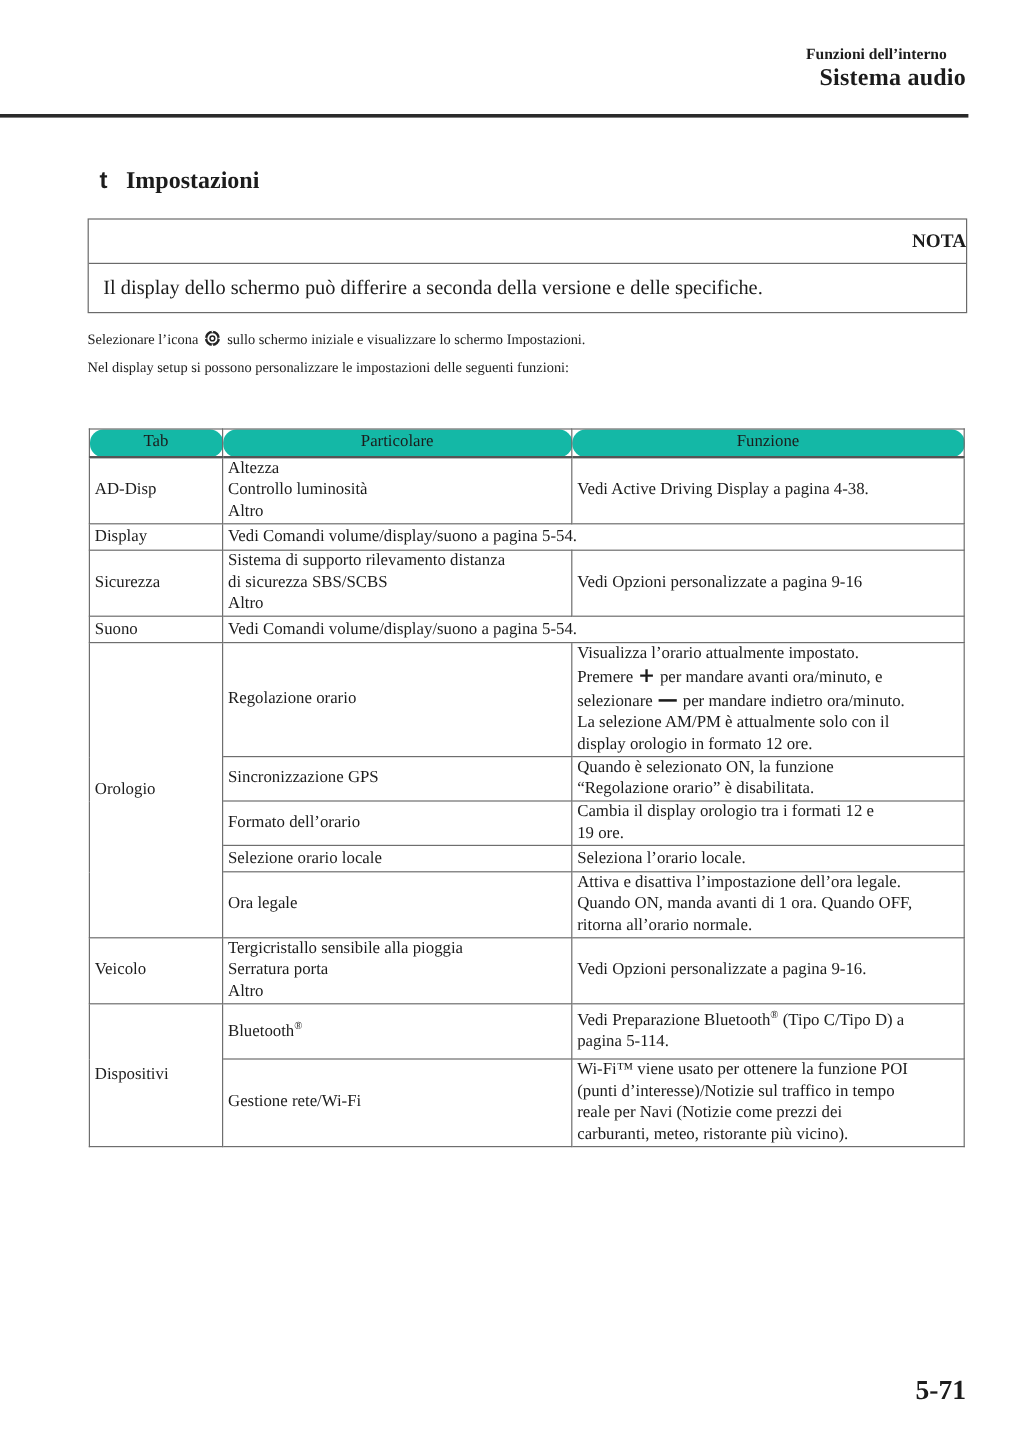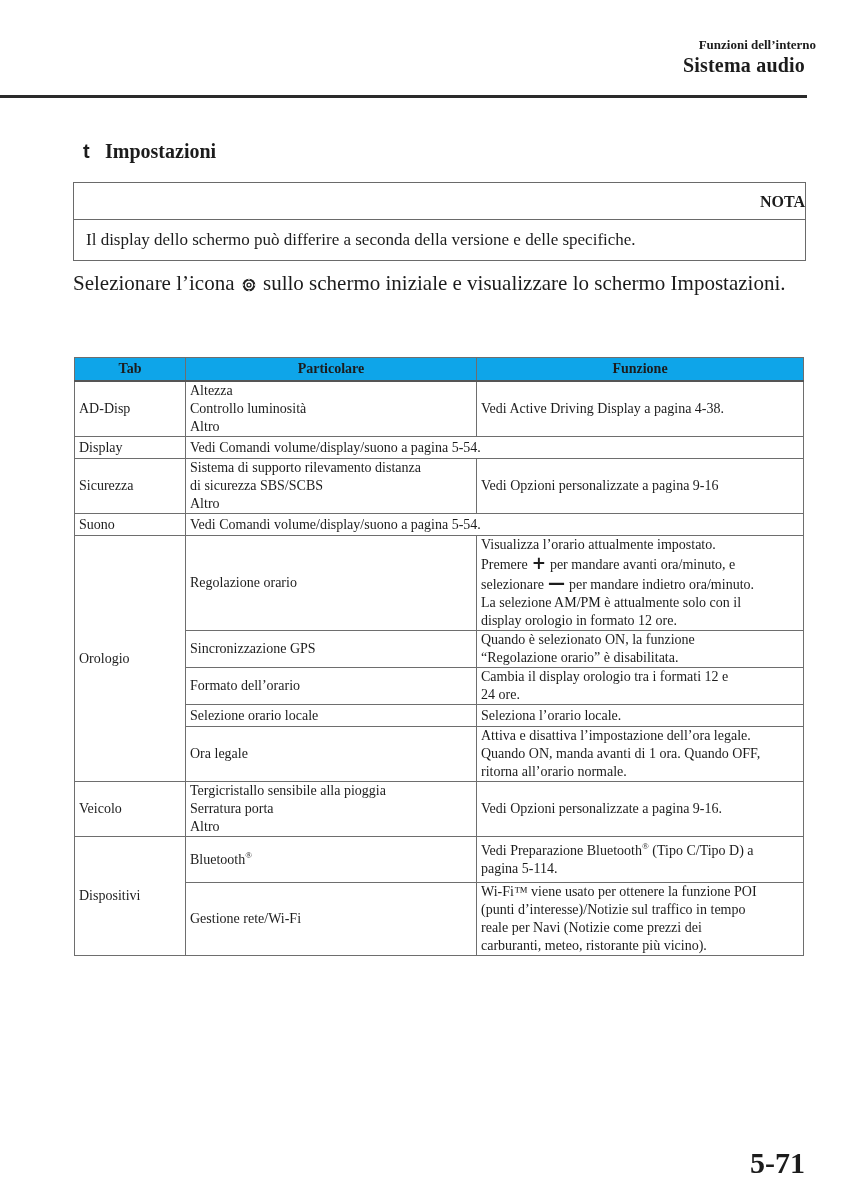--- a/index.html
+++ b/index.html
@@ -1,36 +1,36 @@
 <!DOCTYPE html>
 <html><head>
 <meta charset="utf-8">
 <style>
   html, body { margin:0; padding:0; background:#ffffff; }
   body { width:845px; height:1200px; position:relative; overflow:hidden;
          font-family:"Liberation Serif","DejaVu Serif",serif; color:#1c1c1c; }
-  .section-label { position:absolute; right:29px; top:37px; font-size:13px; font-weight:bold; }
+  .section-label { position:absolute; right:56px; top:37px; font-size:13px; font-weight:bold; }
   .page-title { position:absolute; right:40px; top:54px; font-size:20px; font-weight:bold; letter-spacing:0.2px; }
   .title-rule { position:absolute; left:0; right:38px; top:95px; height:3px; background:#2a2a2a; }
   .subheading { position:absolute; left:83px; top:140px; font-size:20px; font-weight:bold; }
   .subheading .bullet { display:inline-block; width:22px; font-family:"Liberation Sans",sans-serif; font-weight:bold; }
   .note-box { position:absolute; left:73px; top:182px; width:731px; border:1.5px solid #6a6a6a; }
   .note-head { height:36px; line-height:38px; padding-left:12px; font-weight:bold; font-size:16px; border-bottom:1.5px solid #6a6a6a;text-align:right; }
   .note-body { height:40px; line-height:40px; padding-left:12px; font-size:17px; }
-  .intro { position:absolute; left:73px; top:272px; font-size:21px; line-height:22.5px; }
+  .intro { position:absolute; left:73px; top:272px; font-size:12px; line-height:22.5px; }
   .gear { display:inline-block; vertical-align:-2px; width:14px; height:14px; margin:0 2px; }
   table.settings { position:absolute; left:74px; top:357px; width:730px; border-collapse:collapse;
                    font-size:14px; line-height:18px; }
   table.settings td, table.settings th { border:1.3px solid #6e6e6e; padding:0 4px; vertical-align:middle; }
-  table.settings th { background:#0ea5e9; font-weight:bold; height:22px; font-size:14px; border-bottom:2px solid #555; }
+  table.settings th { background:#14b8a6; font-weight:normal; height:22px; font-size:14px; border-bottom:2px solid #555;border-radius:11px; }
   td.tabcol { text-align:left; width:102px; }
   td.part { width:282px; }
   .plus, .minus { font-family:"DejaVu Sans",sans-serif; font-weight:bold; font-size:17px; display:inline-block; margin:0 4px; }
   sup { font-size:9px; line-height:0; }
-  .page-number { position:absolute; right:40px; top:1146px; font-size:30px; font-weight:bold; }
+  .page-number { position:absolute; right:40px; top:1146px; font-size:23px; font-weight:bold; }
 </style>
 </head>
 <body>
 
 <div class="section-label">Funzioni dell’interno</div>
 <div class="page-title">Sistema audio</div>
 <div class="title-rule"></div>
 
 <div class="subheading">
   <span class="bullet">t</span><span>Impostazioni</span>
@@ -51,20 +51,21 @@
       <circle cx="7" cy="7" r="1.3" fill="#fff"></circle>
       <g fill="#fff">
         <rect x="6.4" y="0.4" width="1.2" height="1.6"></rect>
         <rect x="6.4" y="12" width="1.2" height="1.6"></rect>
         <rect x="0.4" y="6.4" width="1.6" height="1.2"></rect>
         <rect x="12" y="6.4" width="1.6" height="1.2"></rect>
       </g>
     </svg>
     <span>sullo schermo iniziale e visualizzare lo schermo Impostazioni.</span>
   </div>
+  <div>Nel display setup si possono personalizzare le impostazioni delle seguenti funzioni:</div>
 </div>
 
 <table class="settings">
   <tbody>
       <tr>
     <th>Tab</th>
     <th>Particolare</th>
     <th>Funzione</th>
   </tr>
 
@@ -113,21 +114,21 @@
     <td class="part">Sincronizzazione GPS</td>
     <td>
       <div>Quando è selezionato ON, la funzione</div>
       <div>“Regolazione orario” è disabilitata.</div>
     </td>
   </tr>
   <tr>
     <td class="part">Formato dell’orario</td>
     <td>
       <div>Cambia il display orologio tra i formati 12 e</div>
-      <div>24 ore.</div>
+      <div>19 ore.</div>
     </td>
   </tr>
   <tr style="height:22px">
     <td class="part">Selezione orario locale</td>
     <td>Seleziona l’orario locale.</td>
   </tr>
   <tr>
     <td class="part">Ora legale</td>
     <td>
       <div>Attiva e disattiva l’impostazione dell’ora legale.</div>

